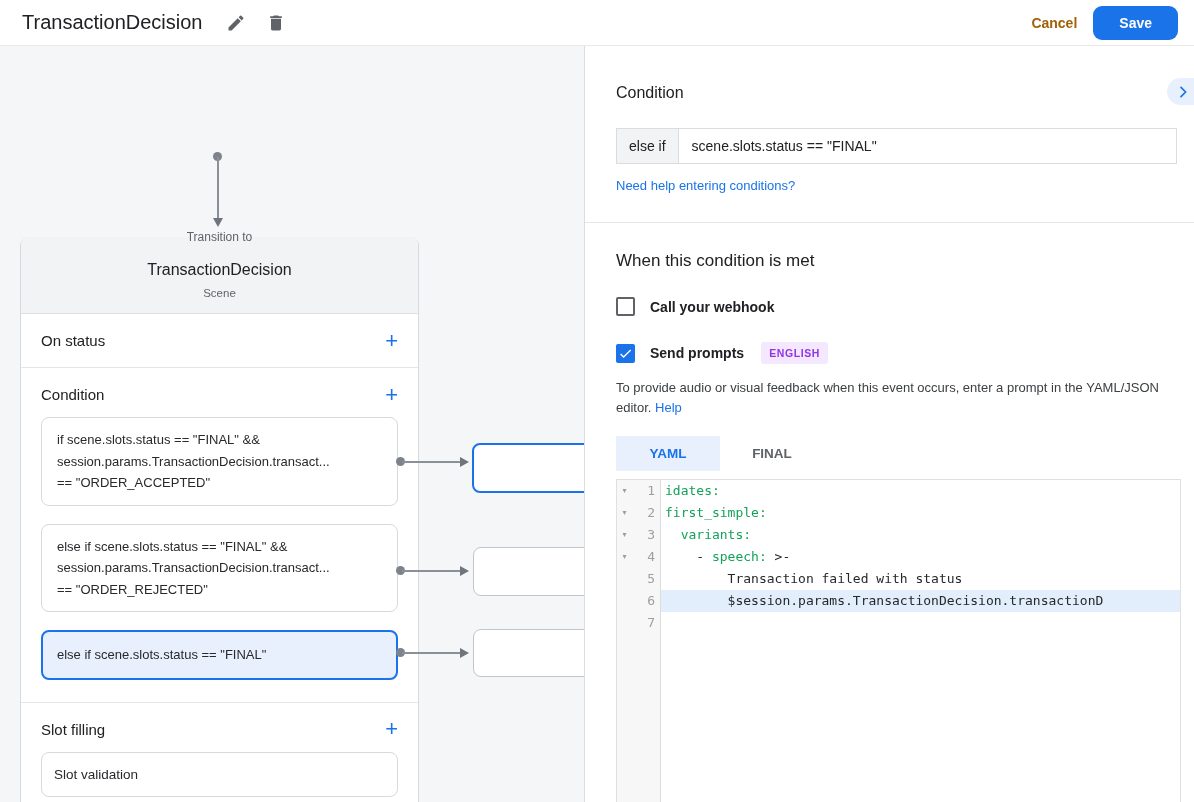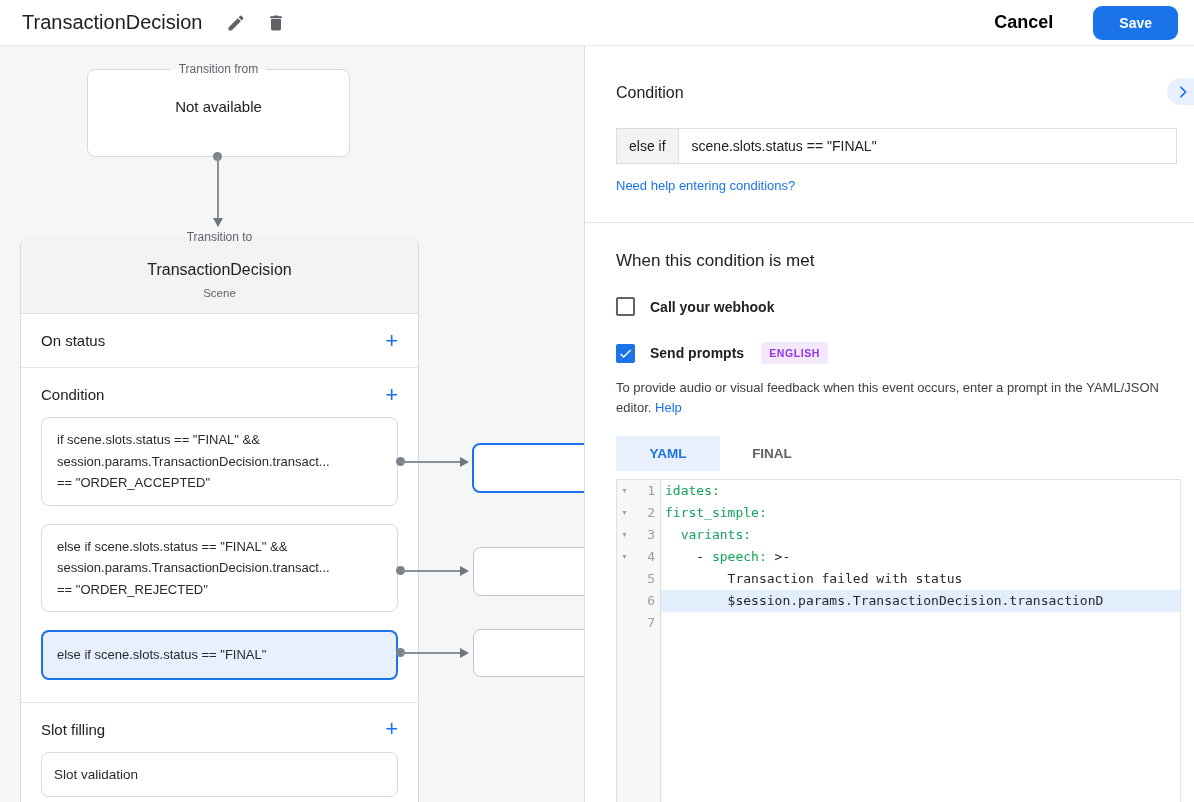--- a/index.html
+++ b/index.html
@@ -7,21 +7,21 @@
   body { font-family:"Liberation Sans", sans-serif; background:#fff; color:#202124; }
 
   .app { width:1194px; height:802px; display:flex; flex-direction:column; }
 
   
   .topbar { height:46px; background:#fff; border-bottom:1px solid #e8eaec; display:flex; align-items:center; padding:0 16px 0 22px; flex:0 0 auto; }
   .topbar-title { font-size:20px; color:#202124; margin-right:22px; }
   .icon-btn { width:24px; height:24px; border:none; background:transparent; cursor:pointer; margin-right:16px; display:flex; align-items:center; justify-content:center; }
   .icon-btn svg { width:20px; height:20px; fill:#5f6368; }
   .topbar-spacer { flex:1; }
-  .cancel-btn { color:#000000; font-size:18px; font-weight:700; background:none; border:none; cursor:pointer; margin-right:40px; }
+  .cancel-btn { color:#a16207; font-size:14px; font-weight:700; background:none; border:none; cursor:pointer; margin-right:16px; }
   .save-btn { background:#1a73e8; color:#fff; font-size:14px; font-weight:700; border:none; border-radius:9px; padding:9px 26px; cursor:pointer; }
 
   
   .main { flex:1; display:flex; min-height:0; }
 
   
   .canvas { width:584px; position:relative; background:#f4f6f8; overflow:hidden; flex:0 0 auto; }
 
   fieldset.flow-box { position:absolute; border:1px solid #d6d9dd; border-radius:8px; background:#fff; padding:0; }
   fieldset.flow-box legend { margin:0 auto; padding:0 8px; font-size:12px; color:#5f6368; }
@@ -119,24 +119,20 @@
     </button>
     <span class="topbar-spacer"></span>
     <button class="cancel-btn">Cancel</button>
     <button class="save-btn">Save</button>
   </div>
 
   <div class="main">
 
     <div class="canvas">
 
-      <fieldset class="flow-box from-box">
-        <legend>Transition from</legend>
-        <div class="from-content">Not available</div>
-      </fieldset>
 
       <div class="dot" style="left:213px; top:106px;"></div>
       <div class="vline" style="left:217px; top:111px; height:62px;"></div>
       <div class="arrow-down" style="left:213px; top:172px;"></div>
 
       <fieldset class="flow-box to-box">
         <legend>Transition to</legend>
         <div class="to-header">
           <div class="to-title">TransactionDecision</div>
           <div class="to-subtitle">Scene</div>

